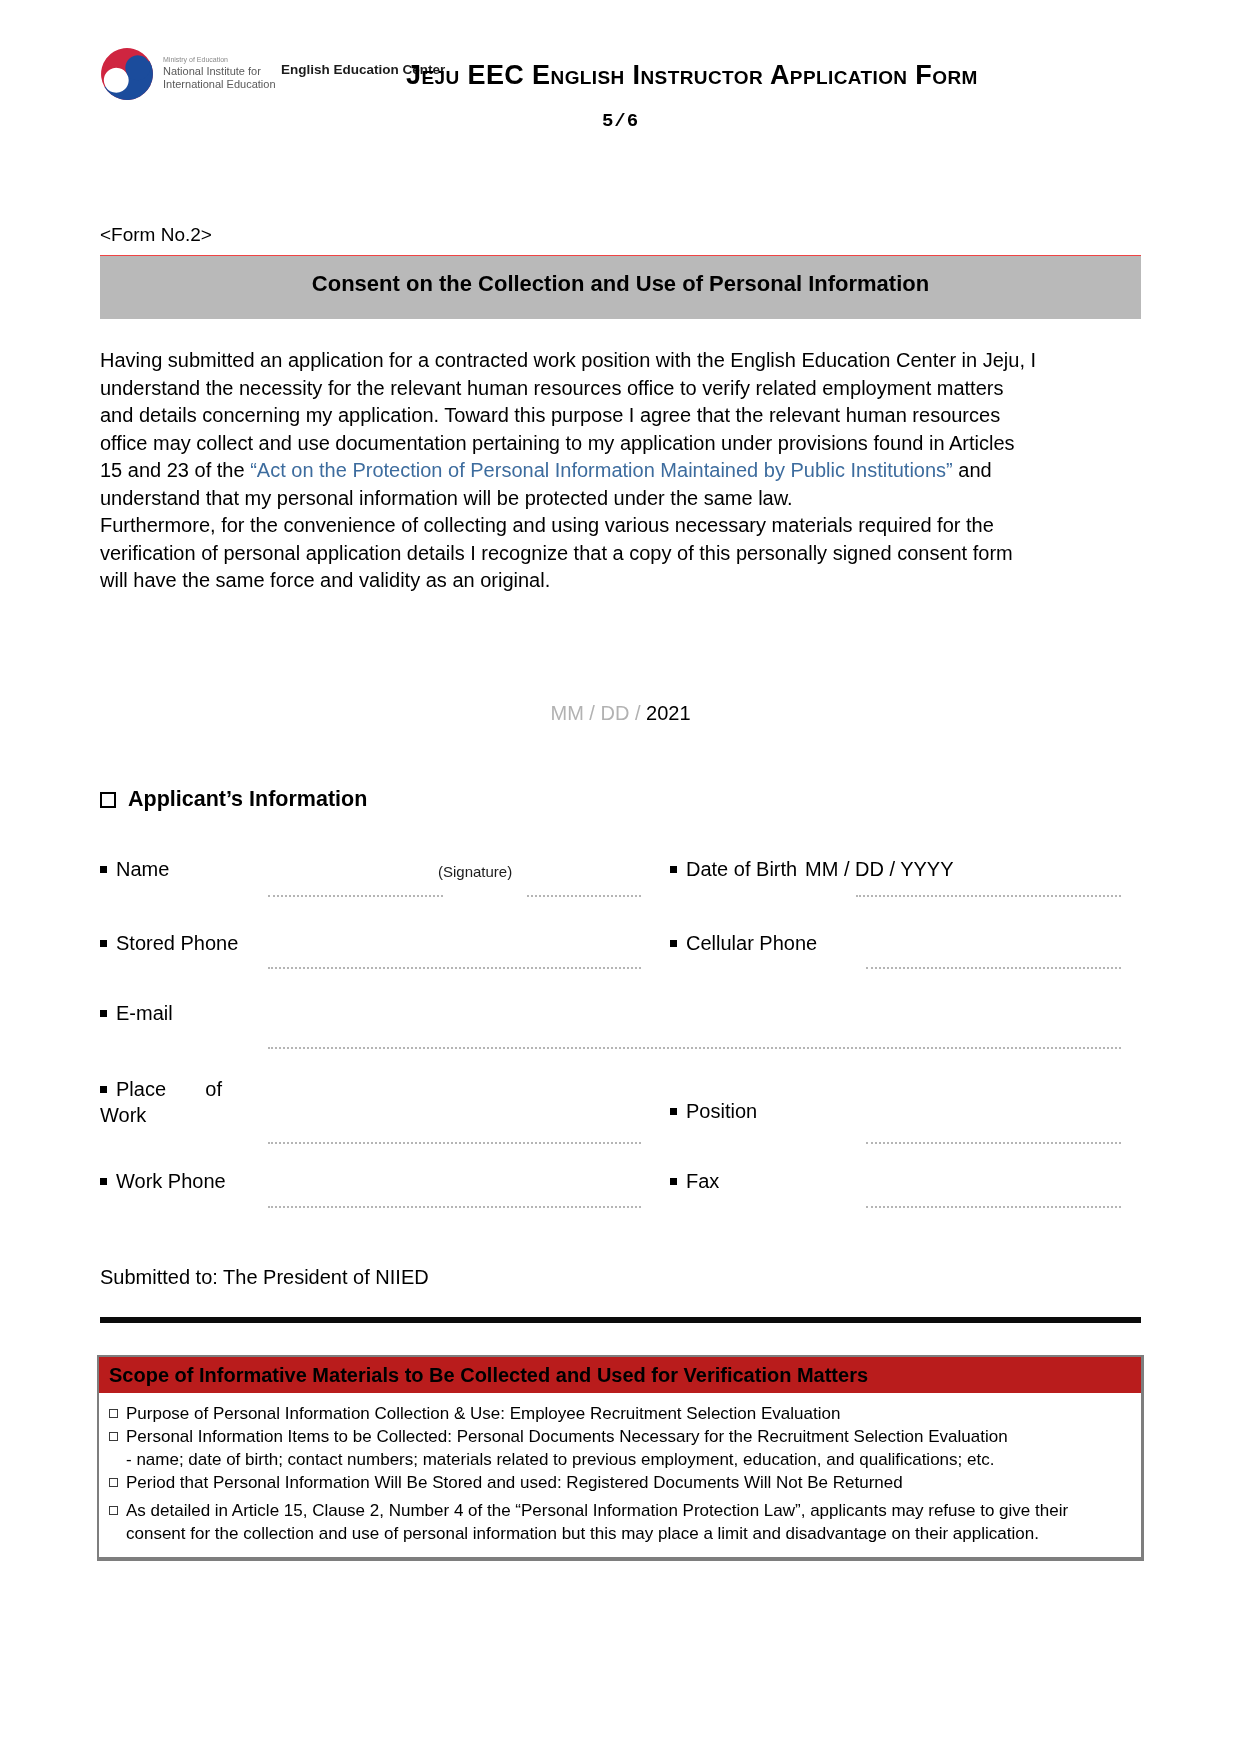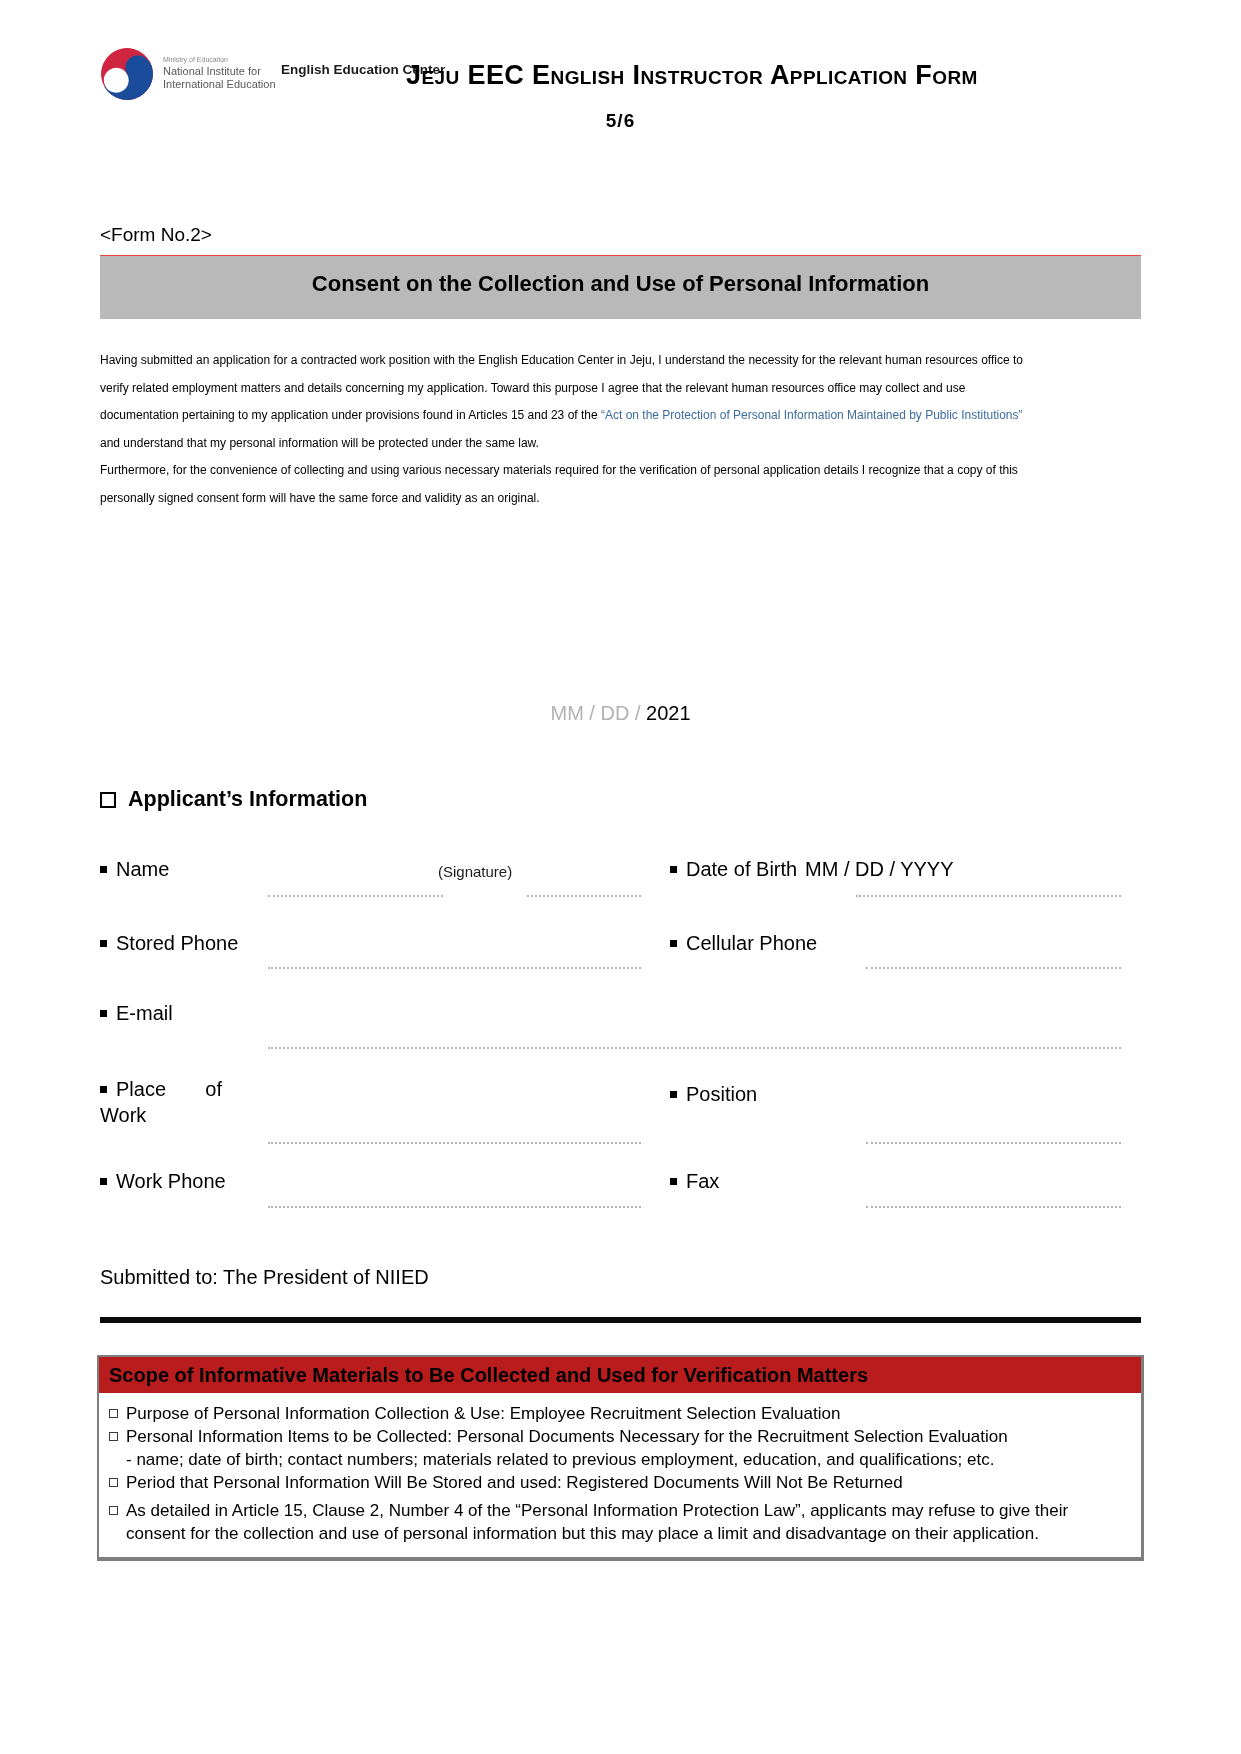--- a/index.html
+++ b/index.html
@@ -11,32 +11,32 @@
   .abs { position:absolute; }
 
   
   .logo-text { font-size:11px; color:#5a5a5a; line-height:13px; }
   .logo-ministry { font-size:7px; color:#8a8a8a; margin-bottom:2px; }
   .eec-label { font-size:13.5px; font-weight:bold; color:#1c1c1c; }
   .page-title {
     font-size:27px; font-weight:bold; font-variant:small-caps;
     letter-spacing:0.4px; white-space:nowrap;
   }
-  .page-num { width:1041px; text-align:center; font-weight:bold; font-size:19px; letter-spacing:1px; }
+  .page-num { width:1041px; text-align:center; font-weight:bold; font-size:19px; letter-spacing:1px;font-family:Liberation Mono, monospace; }
 
   .form-no { font-size:19px; }
 
   .consent-bar {
     width:1041px; height:64px; background:#b9b9b9;
     border-top:1px solid #ef4444;
     text-align:center; line-height:56px;
     font-size:22px; font-weight:bold;
   }
 
-  .body-text { width:940px; font-size:12px; line-height:27.5px; }
+  .body-text { width:940px; font-size:20px; line-height:27.5px; }
   .law-blue { color:#3d6c9e; }
 
   .date-line { width:1041px; text-align:center; font-size:20px; }
   .gray-ph { color:#b2b2b2; }
 
   .sec-heading { display:flex; align-items:center; font-size:21.5px; font-weight:bold; }
   .chk {
     width:16px; height:16px; border:2px solid #000; display:inline-block;
     margin-right:12px; background:#fff;
   }
@@ -128,21 +128,21 @@
   <div class="fld" style="left:0; top:84px;"><span class="sq"></span><span>Stored Phone</span></div>
   <div class="dline" style="left:168px; top:119px; width:373px;"></div>
   <div class="fld" style="left:570px; top:84px;"><span class="sq"></span><span>Cellular Phone</span></div>
   <div class="dline" style="left:766px; top:119px; width:255px;"></div>
 
   <div class="fld" style="left:0; top:154px;"><span class="sq"></span><span>E-mail</span></div>
   <div class="dline" style="left:168px; top:199px; width:853px;"></div>
 
   <div class="fld pow" style="left:0; top:228px;"><span class="sq"></span><span>Place of Work</span></div>
   <div class="dline" style="left:168px; top:294px; width:373px;"></div>
-  <div class="fld" style="left:570px; top:235px;"><span class="sq"></span><span>Position</span></div>
+  <div class="fld" style="left:570px; top:252px;"><span class="sq"></span><span>Position</span></div>
   <div class="dline" style="left:766px; top:294px; width:255px;"></div>
 
   <div class="fld" style="left:0; top:322px;"><span class="sq"></span><span>Work Phone</span></div>
   <div class="dline" style="left:168px; top:358px; width:373px;"></div>
   <div class="fld" style="left:570px; top:322px;"><span class="sq"></span><span>Fax</span></div>
   <div class="dline" style="left:766px; top:358px; width:255px;"></div>
 </div>
 
 <div class="abs submitted" style="left:100px; top:1266px;">Submitted to: The President of NIIED</div>
 

